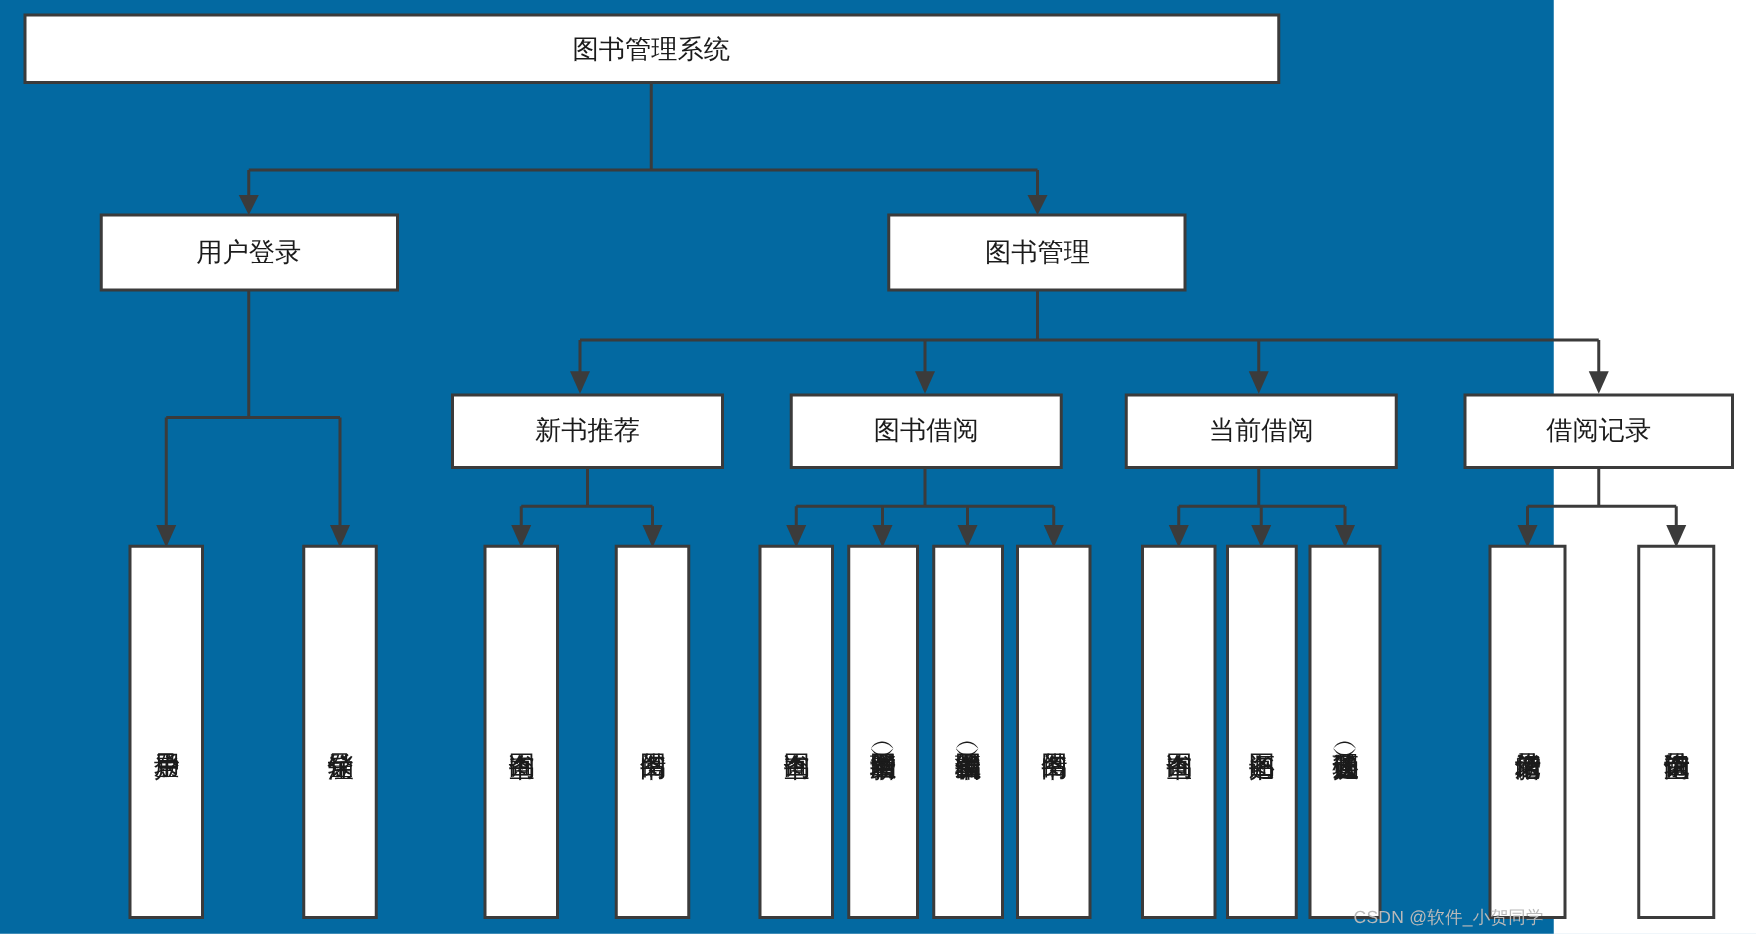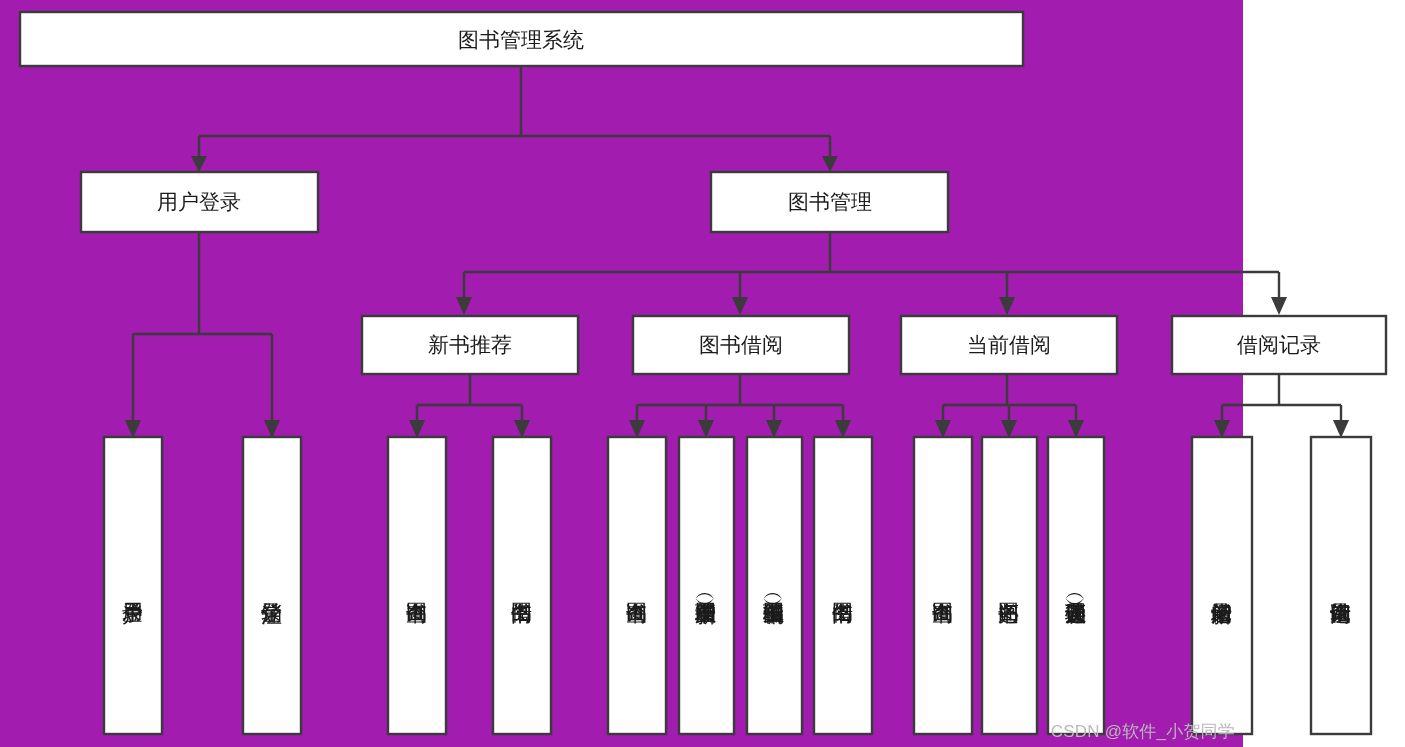--- a/index.html
+++ b/index.html
@@ -10,21 +10,21 @@
   body {
     width: 1405px;
     height: 747px;
     font-family: "Liberation Sans", "DejaVu Sans", sans-serif;
     overflow: hidden;
   }
   #diagram-root {
     position: relative;
     width: 1243px;
     height: 747px;
-    background: #a21caf;
+    background: #0369a1;
     text-align: center;
   }
   svg.diagram-canvas {
     position: absolute;
     top: 0;
     left: 0;
     width: 1405px;
     height: 747px;
     display: block;
   }
@@ -54,21 +54,21 @@
     fill: #1b1b1b;
     font-family: "Liberation Sans", "DejaVu Sans", sans-serif;
     font-size: 21px;
     text-anchor: middle;
   }
   .watermark {
     position: absolute;
     right: 8px;
     bottom: 4px;
     font-family: "Liberation Sans", "DejaVu Sans", sans-serif;
-    font-size: 17px;
+    font-size: 14px;
     color: #b9b9b9;
     white-space: nowrap;
     letter-spacing: 0.2px;
     pointer-events: none;
   }
 </style>
 </head>
 <body>
 
 <div id="diagram-root">

